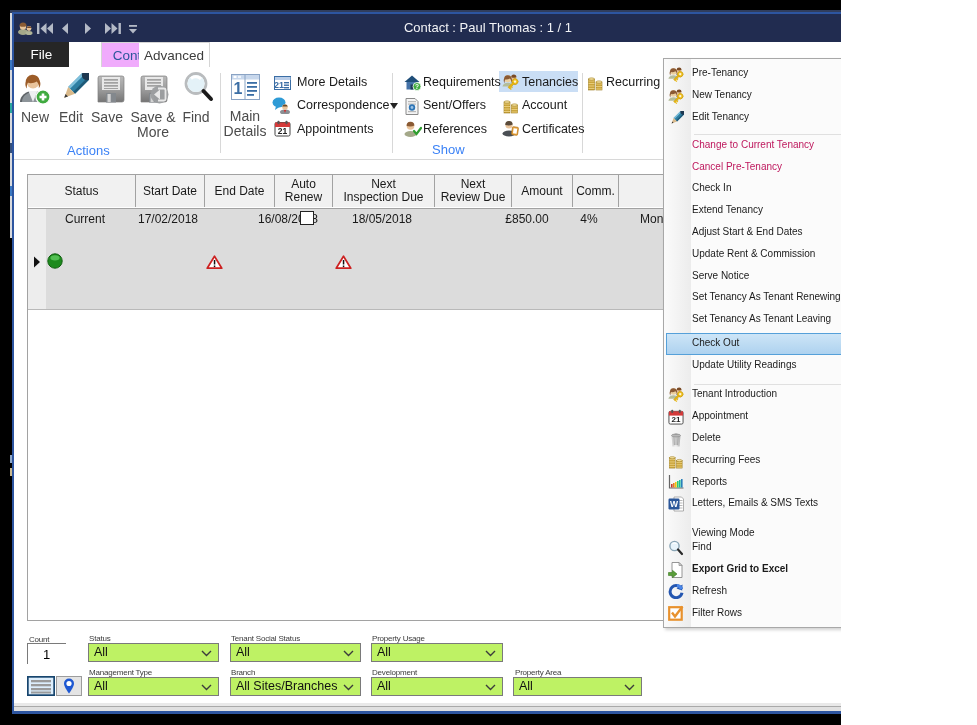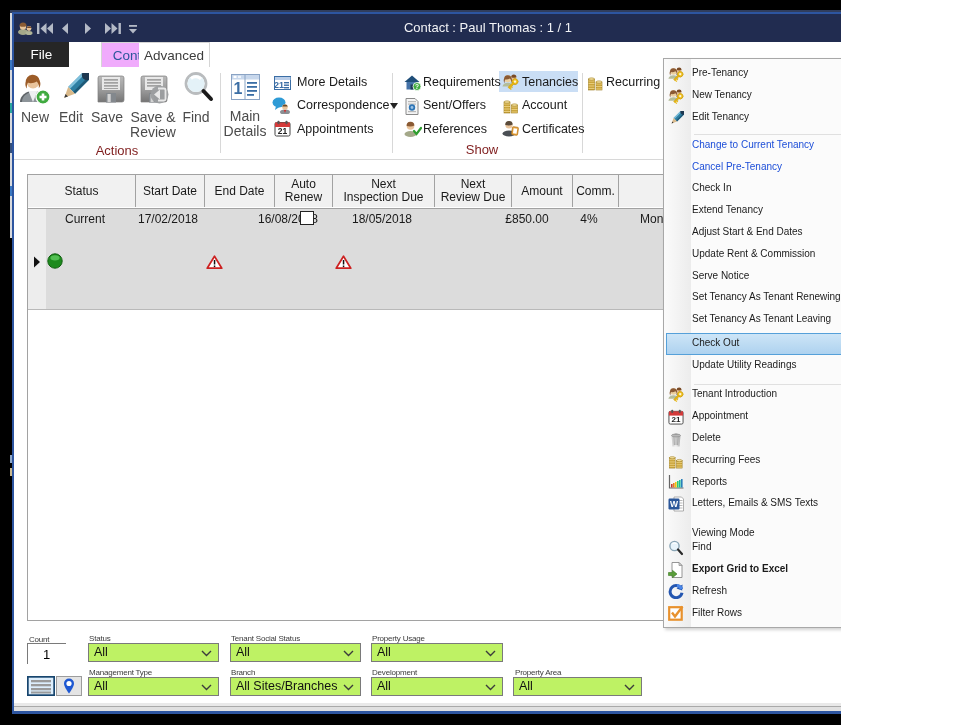--- a/index.html
+++ b/index.html
@@ -17,21 +17,21 @@
 #titletext{width:948px;top:6px;text-align:center;color:#f2f3f6;font-size:13px;}
 .navic{top:9px;}
 #tabstrip{left:0;top:28px;width:948px;height:25px;background:#fff;}
 .tab{top:0;height:25px;font-size:13.5px;text-align:center;line-height:25px;}
 #tabFile{left:0;width:55px;background:#262626;color:#fff;}
 #tabContact{left:43px;width:70px;color:#2b579a;border:1px solid #d5d5d5;border-bottom:none;background:#f0abfc;margin-left:44px;}
 #tabAdvanced{left:125px;width:71px;color:#3c3c3c;border-top:1px solid #d5d5d5;border-right:1px solid #d5d5d5;background:#fff;}
 #ribbon{left:0;top:53px;width:948px;height:93px;background:#fff;border-bottom:1px solid #d8d8d8;}
 .vsep{top:6px;width:1px;height:80px;background:#d8d8d8;}
 .biglabel{font-size:14px;color:#4b4b4b;text-align:center;width:70px;}
-.grouplabel{font-size:13px;color:#7f1d1d;text-align:center;width:100px;}
+.grouplabel{font-size:13px;color:#3b82f6;text-align:left;width:100px;}
 .rowtext{font-size:12.5px;color:#1a1a1a;}
 #tenhl{left:485px;top:4px;width:79px;height:21px;background:#cadef5;}
 
 #grid{left:13px;top:160px;width:921px;height:447px;border:1px solid #a2a2a2;background:#fff;}
 #ghead{left:0;top:0;width:919px;height:32px;background:#f1f1f1;}
 .hcell{top:0;height:32px;border-right:1px solid #a2a2a2;font-size:12px;color:#1a1a1a;
   display:flex;align-items:center;justify-content:center;text-align:center;line-height:13px;background:#f1f1f1;}
 #grow{left:0;top:33px;width:919px;height:102px;background:#dcdcdc;border-top:1px solid #a2a2a2;border-bottom:1px solid #b9b9b9;}
 #gmarker{left:0;top:0;width:18px;height:100px;background:#ededed;}
 .gtext{top:3px;font-size:12px;color:#1a1a1a;text-align:center;width:90px;}
@@ -46,21 +46,21 @@
 #countbox{left:13px;top:629px;width:39px;height:21px;background:#fff;border-top:1px solid #7a7a7a;border-left:1px solid #7a7a7a;}
 #menubtn{left:855px;top:662px;width:78px;height:22px;background:#e3e3e3;border:2px solid #1e7ad1;
   font-size:14px;color:#111;text-align:center;line-height:18px;}
 #bottomstrip{left:0;top:689px;width:948px;height:8px;background:linear-gradient(#e9e9e9 0 3px,#a9a9a9 3px 4px,#e0e0e0 4px 8px);}
 #rightstrip{left:944px;top:28px;width:4px;height:661px;background:#d4d4d4;}
 
 #menu{left:663px;top:58px;width:287px;height:570px;background:#fbfbfb;border:1px solid #a8a8a8;
   box-shadow:2px 2px 3px rgba(0,0,0,0.18);}
 #gutter{left:0;top:0;width:27px;height:568px;background:linear-gradient(to right,#fbfbfb,#ececec);}
 .mi{left:28px;font-size:10px;color:#1b1b1b;}
-.mi.dis{color:#1d4ed8;}
+.mi.dis{color:#be185d;}
 .msep{left:30px;width:255px;height:1px;background:#e0e0e0;}
 .mico{left:4px;width:16px;height:16px;}
 .marrow{left:272px;width:0;height:0;border-left:5px solid #1b1b1b;border-top:4.5px solid transparent;border-bottom:4.5px solid transparent;}
 #checkout{left:2px;top:274px;width:283px;height:22px;background:linear-gradient(#cde5f7,#aed2ef);border:1px solid #55a0d9;}
 </style>
 </head>
 <body>
 <div id="stage">
   <svg width="0" height="0" style="position:absolute;">
     <defs>
@@ -309,21 +309,21 @@
             <rect x="8.5" y="9.5" width="6" height="1"></rect>
             <rect x="8.5" y="12" width="6" height="1"></rect>
             <rect x="8.5" y="14.5" width="6" height="1"></rect>
           </g>
         <ellipse cx="11.5" cy="8" rx="3" ry="1.2" fill="#f0dc9a" stroke="#9a7a1e" stroke-width="0.5"></ellipse>
       </svg>
       <div class="biglabel t" style="left:-14px;top:42px;">New</div>
       <div class="biglabel t" style="left:22px;top:42px;">Edit</div>
       <div class="biglabel t" style="left:58px;top:42px;">Save</div>
       <div class="biglabel t" style="left:104px;top:42px;">Save &amp;</div>
-      <div class="biglabel t" style="left:104px;top:57px;">Review</div>
+      <div class="biglabel t" style="left:104px;top:57px;">More</div>
       <div class="biglabel t" style="left:147px;top:42px;">Find</div>
       <div class="grouplabel t" style="left:53px;top:76px;">Actions</div>
       <div class="biglabel t" style="left:196px;top:41px;">Main</div>
       <div class="biglabel t" style="left:196px;top:56px;">Details</div>
       <div class="grouplabel t" style="left:418px;top:75px;">Show</div>
       <div class="rowtext t" style="left:283px;top:8px;">More Details</div>
       <div class="rowtext t" style="left:283px;top:31px;">Correspondence</div>
       <div style="left:376px;top:36px;width:0;height:0;border-top:6px solid #222;border-left:4.5px solid transparent;border-right:4.5px solid transparent;"></div>
       <div class="rowtext t" style="left:283px;top:55px;">Appointments</div>
       <div class="rowtext t" style="left:409px;top:8px;">Requirements</div>

